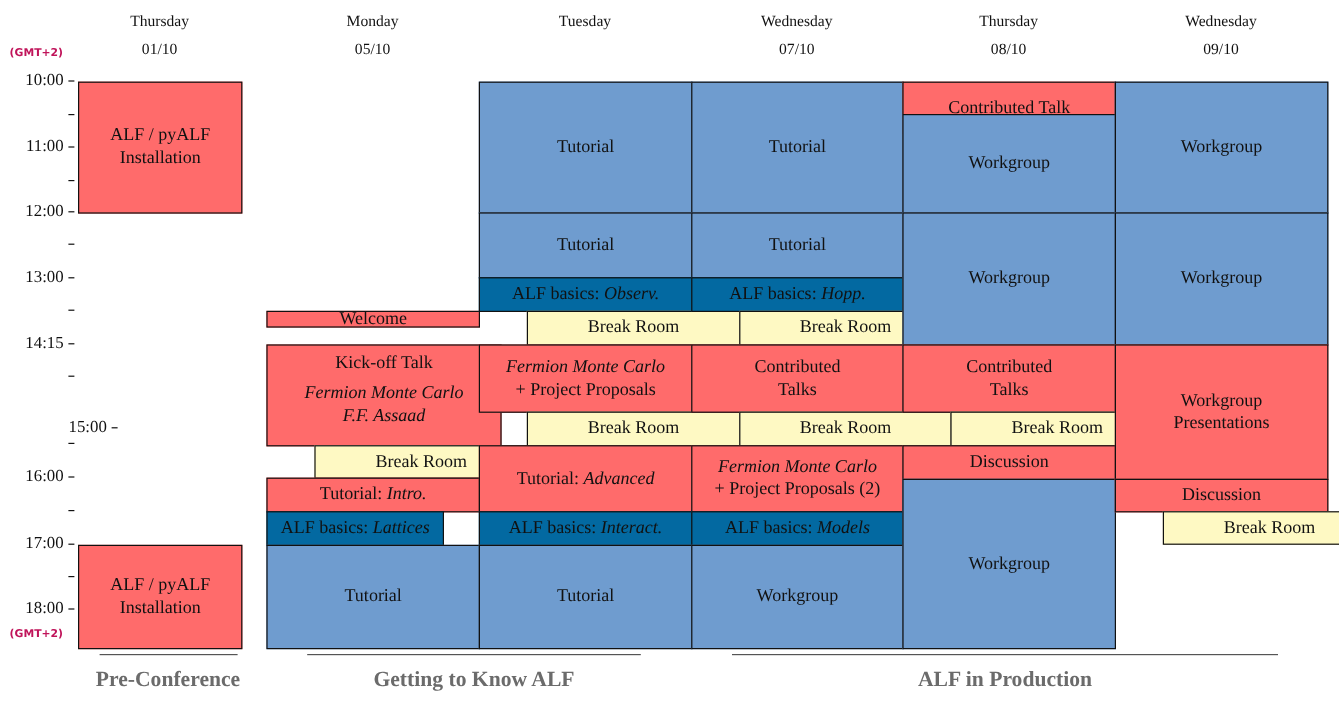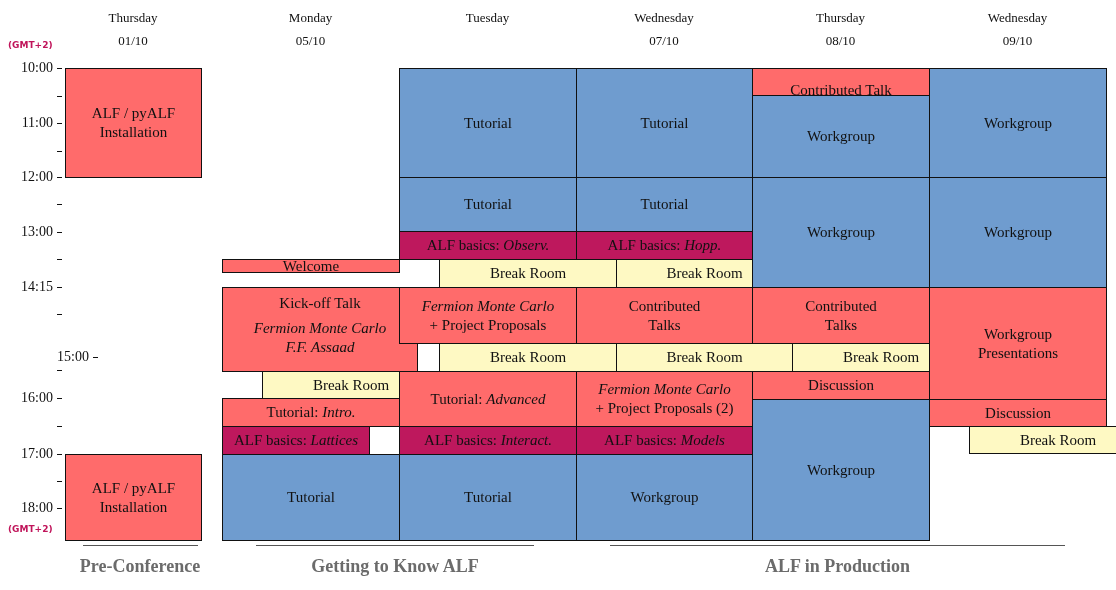--- a/index.html
+++ b/index.html
@@ -4,21 +4,21 @@
 <style>
   html,body{margin:0;padding:0;background:#fff;}
   body{width:1116px;height:590px;position:relative;overflow:hidden;font-family:"DejaVu Serif","Liberation Serif",serif;color:#111;}
   .hdr{position:absolute;top:6px;text-align:center;font-size:13px;line-height:23px;font-family:"Liberation Serif","DejaVu Serif",serif;}
   .tz{position:absolute;left:8px;font-size:9px;color:#c0145a;font-family:"DejaVu Sans",sans-serif;font-weight:bold;}
   .tick{position:absolute;left:0;width:62px;text-align:right;font-size:14px;font-family:"Liberation Serif","DejaVu Serif",serif;line-height:14px;}
   .tick .lbl{display:inline-block;margin-right:4px;}
   .tick .dash{display:inline-block;width:5px;border-top:1px solid #111;vertical-align:middle;}
   .ev{position:absolute;box-sizing:border-box;border:1px solid #111;display:flex;align-items:center;justify-content:center;flex-direction:column;text-align:center;font-size:15px;line-height:19px;font-family:"Liberation Serif","DejaVu Serif",serif;}
   .ev i{font-style:italic;}
-  .red{background:#ff6b6b;} .blue{background:#6f9ccf;} .yellow{background:#fef9c3;margin-left:40px;} .orange{background:#be185d;}
+  .red{background:#ff6b6b;} .blue{background:#6f9ccf;} .yellow{background:#fef9c3;margin-left:40px;} .orange{background:#0369a1;}
   .gap{margin-top:6px;}
   .sec{position:absolute;top:545px;text-align:center;font-size:18px;font-weight:bold;color:#6b6b6b;font-family:"Liberation Serif","DejaVu Serif",serif;}
   .sec .bar{border-top:1px solid #555;margin:0 auto 10px auto;}
 </style>
 </head>
 <body>
 
 <div class="hdr" style="left:65px;width:136px;">
     <div>Thursday</div>
     <div>01/10</div>

